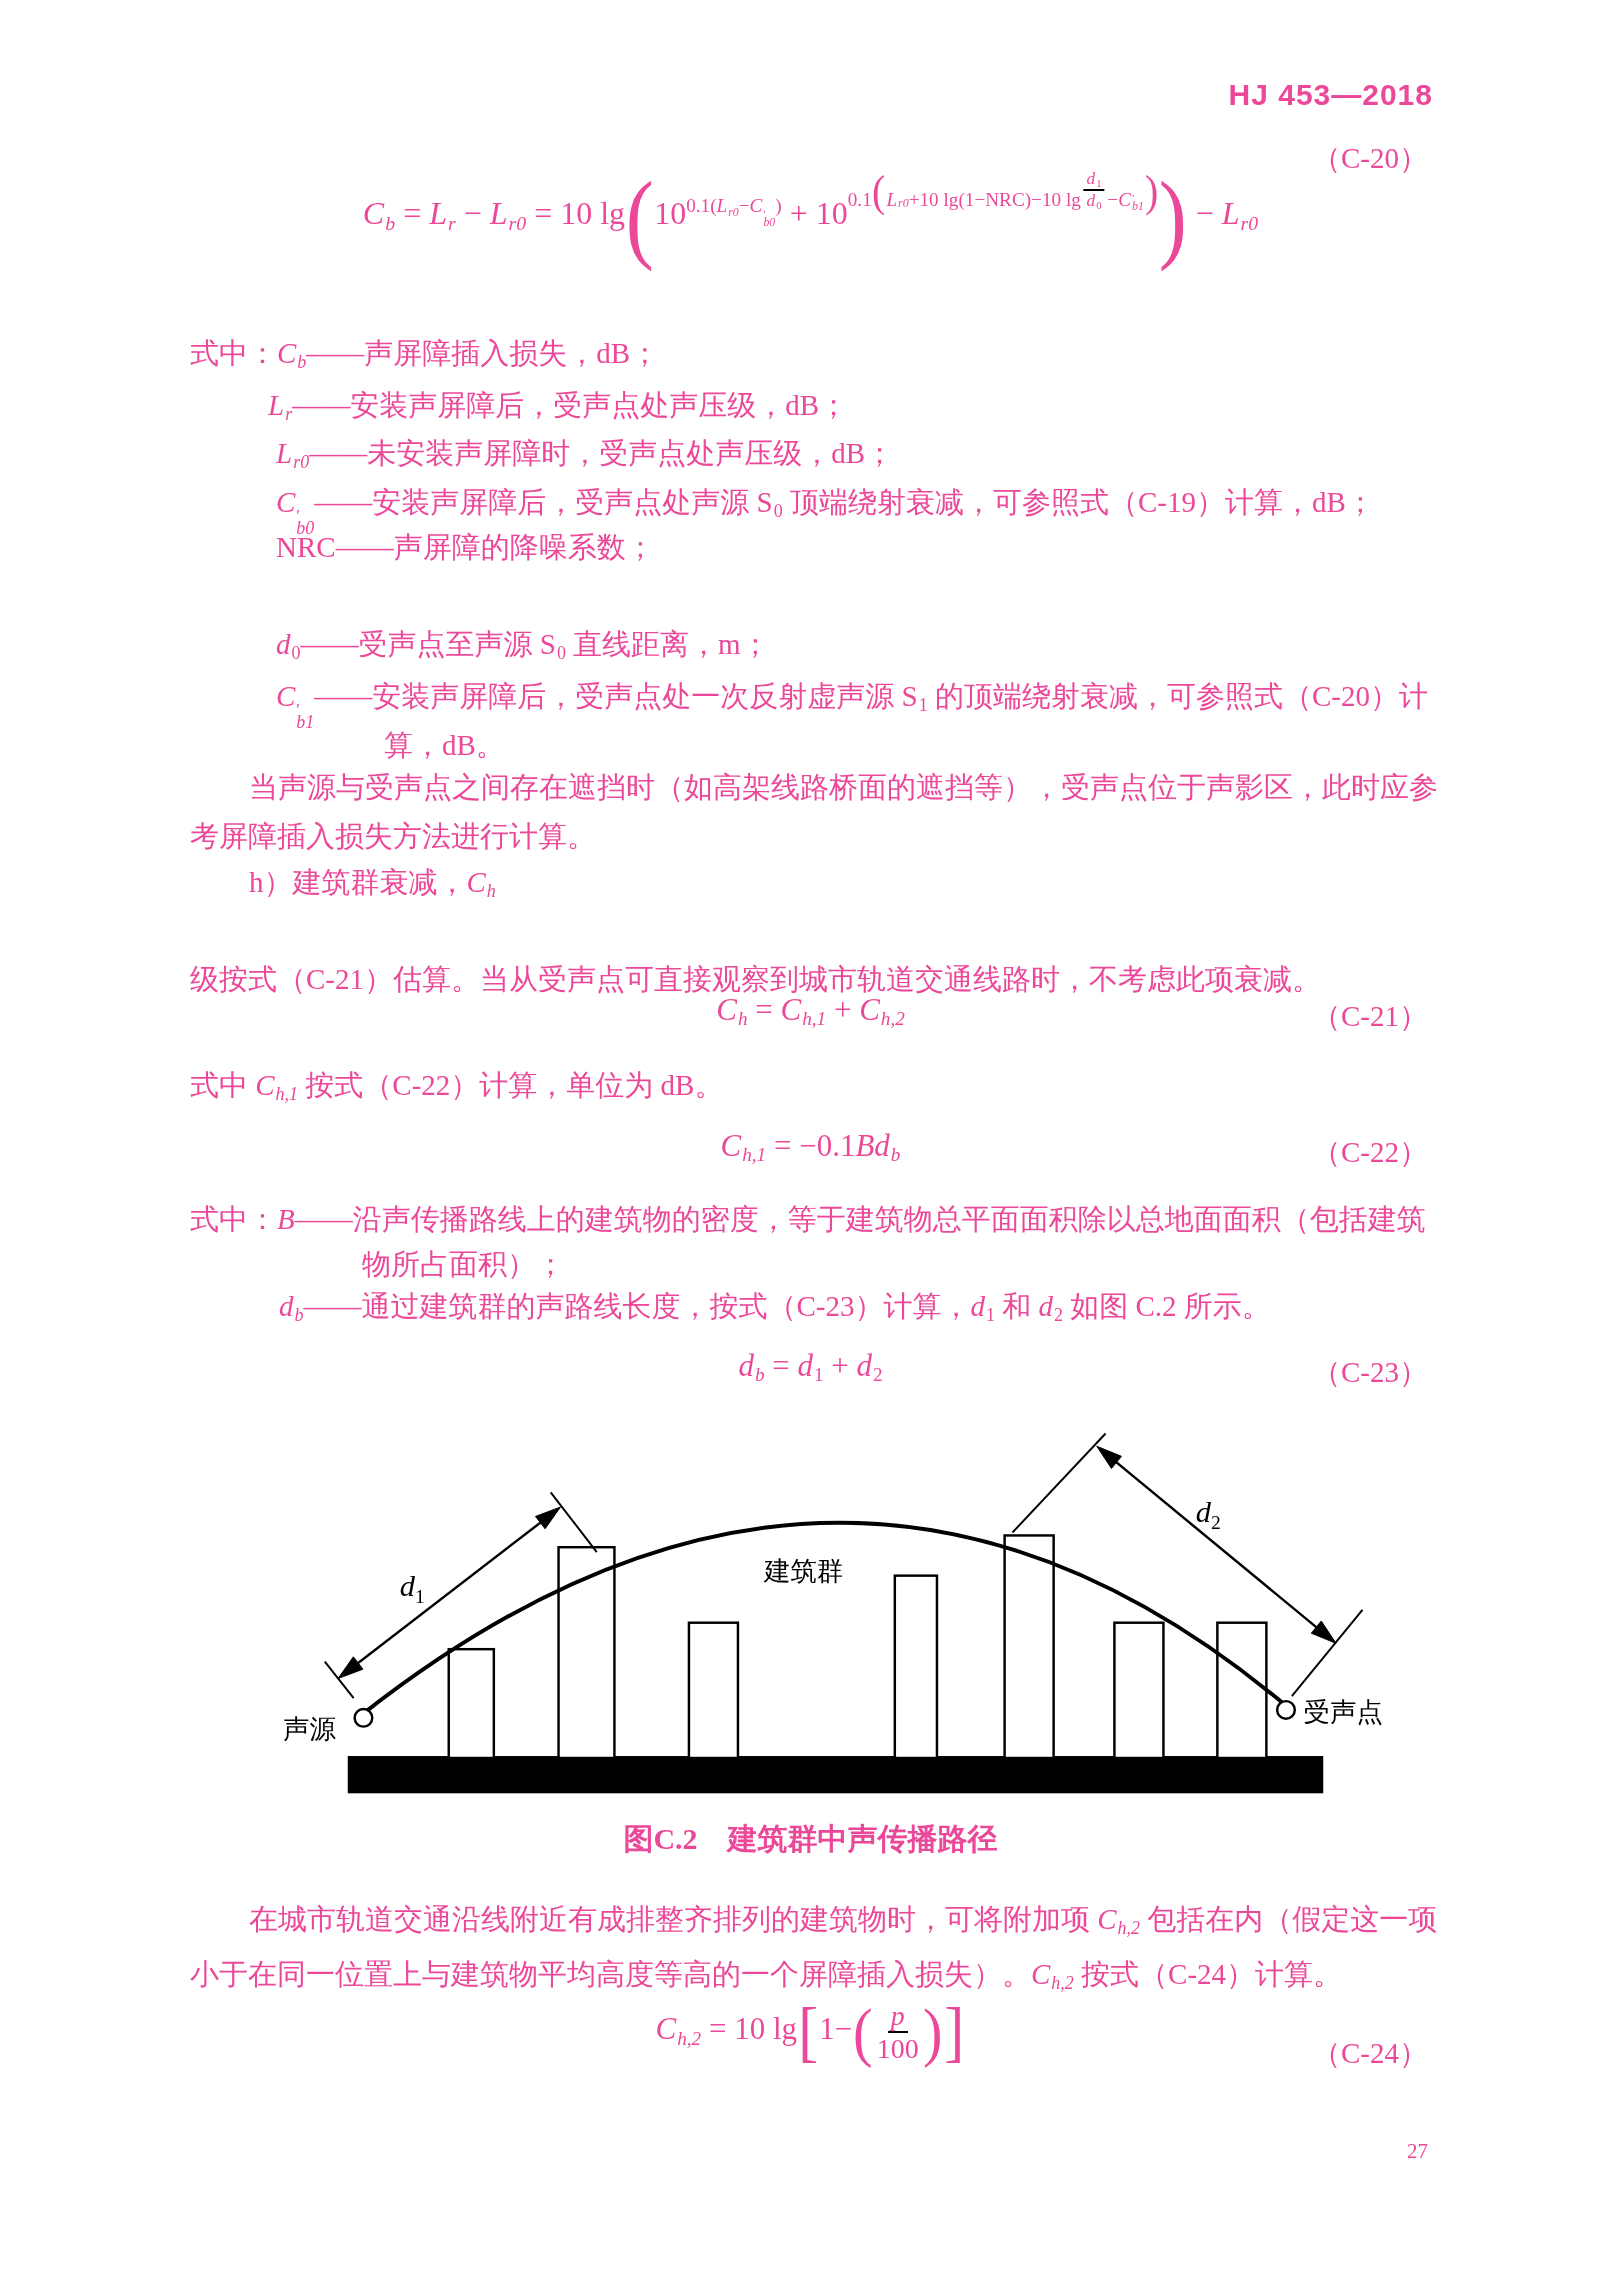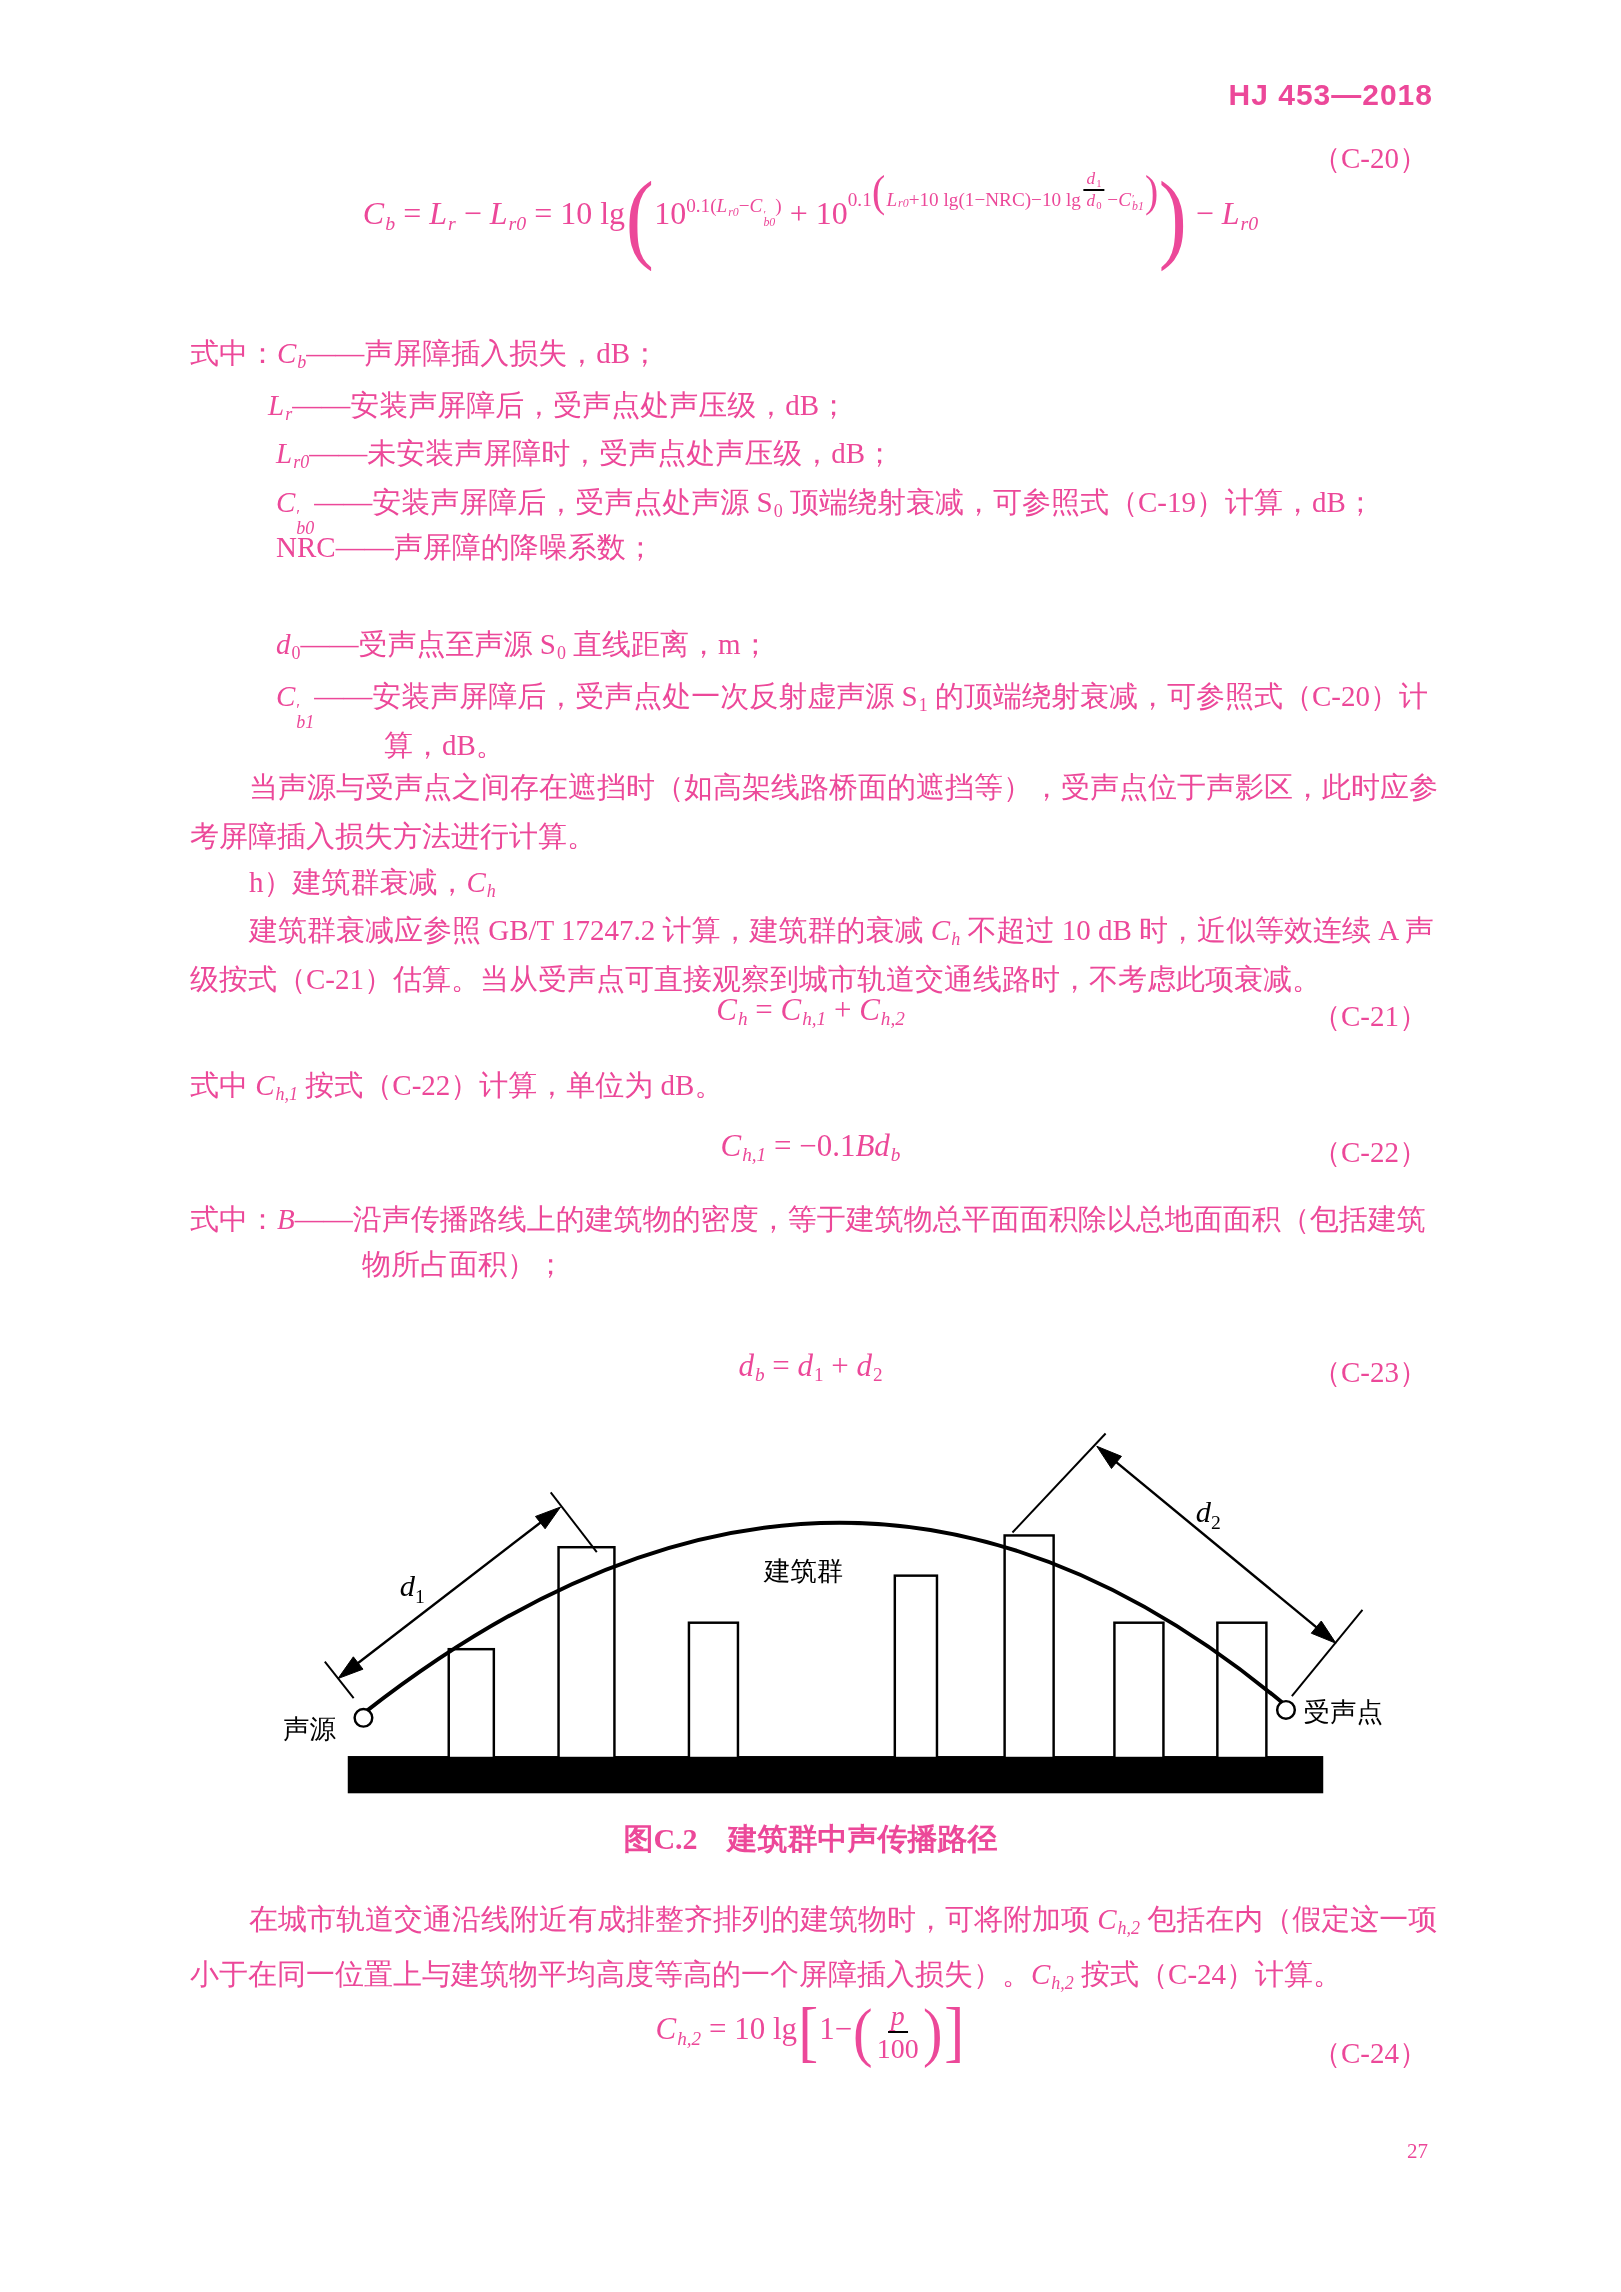--- a/index.html
+++ b/index.html
@@ -75,33 +75,33 @@
   <div class="line" style="top:623px;left:276px"><span class="mi">d</span><sub class="mrs">0</sub><span class="mt">——受声点至声源 S</span><sub class="mrs">0</sub><span class="mt"> 直线距离，m；</span></div>
   <div class="line" style="top:675px;left:276px"><span class="mi">C</span><span class="stk">
         <span class="t">′</span>
         <span class="b">b1</span>
       </span><span class="mt">——安装声屏障后，受声点处一次反射虚声源 S</span><sub class="mrs">1</sub><span class="mt"> 的顶端绕射衰减，可参照式（C-20）计</span></div>
   <div class="line" style="top:724px;left:384px"><span class="mt">算，dB。</span></div>
 
   <div class="line" style="top:766px;left:249px"><span class="mt">当声源与受声点之间存在遮挡时（如高架线路桥面的遮挡等），受声点位于声影区，此时应参</span></div>
   <div class="line" style="top:815px;left:190px"><span class="mt">考屏障插入损失方法进行计算。</span></div>
   <div class="line" style="top:861px;left:249px"><span class="mt">h）建筑群衰减，</span><span class="mi">C</span><sub class="msb">h</sub></div>
-  <div class="line" style="top:909px;left:249px"><span class="mt">建筑群衰减应参照 GB/T 17247.2 计算，建筑群的衰减 </span><span class="mi">C</span><sub class="msb">h</sub><span class="mt"> 不超过 10 dB 时，近似等效连续 A 声</span></div>
   <div class="line" style="top:958px;left:190px"><span class="mt">级按式（C-21）估算。当从受声点可直接观察到城市轨道交通线路时，不考虑此项衰减。</span></div>
 
   <div class="eqlabel" style="top:995px">（C-21）</div>
   <div class="eq" style="top:992px"><span class="mi">C</span><sub class="msb">h</sub><span class="mt"> = </span><span class="mi">C</span><sub class="msb">h,1</sub><span class="mt"> + </span><span class="mi">C</span><sub class="msb">h,2</sub></div>
 
   <div class="line" style="top:1064px;left:190px"><span class="mt">式中 </span><span class="mi">C</span><sub class="msb">h,1</sub><span class="mt"> 按式（C-22）计算，单位为 dB。</span></div>
 
   <div class="eqlabel" style="top:1131px">（C-22）</div>
   <div class="eq" style="top:1128px"><span class="mi">C</span><sub class="msb">h,1</sub><span class="mt"> = −0.1</span><span class="mi">Bd</span><sub class="msb">b</sub></div>
 
   <div class="line" style="top:1198px;left:190px"><span class="mt">式中：</span><span class="mi">B</span><span class="mt">——沿声传播路线上的建筑物的密度，等于建筑物总平面面积除以总地面面积（包括建筑</span></div>
   <div class="line" style="top:1243px;left:362px"><span class="mt">物所占面积）；</span></div>
+  <div class="line" style="top:1285px;left:279px"><span class="mi">d</span><sub class="msb">b</sub><span class="mt">——通过建筑群的声路线长度，按式（C-23）计算，</span><span class="mi">d</span><sub class="mrs">1</sub><span class="mt"> 和 </span><span class="mi">d</span><sub class="mrs">2</sub><span class="mt"> 如图 C.2 所示。</span></div>
 
   <div class="eqlabel" style="top:1351px">（C-23）</div>
   <div class="eq" style="top:1348px"><span class="mi">d</span><sub class="msb">b</sub><span class="mt"> = </span><span class="mi">d</span><sub class="mrs">1</sub><span class="mt"> + </span><span class="mi">d</span><sub class="mrs">2</sub></div>
 
   <svg style="position:absolute;left:186px;top:1402px;overflow:visible" width="1249" height="412" viewBox="0 0 1274 420">
 
     <rect x="165" y="361" width="995" height="38" fill="#000"></rect>
 
     <g fill="#fff" stroke="#000" stroke-width="2.5">
       <rect x="268" y="252" width="46" height="111"></rect>

